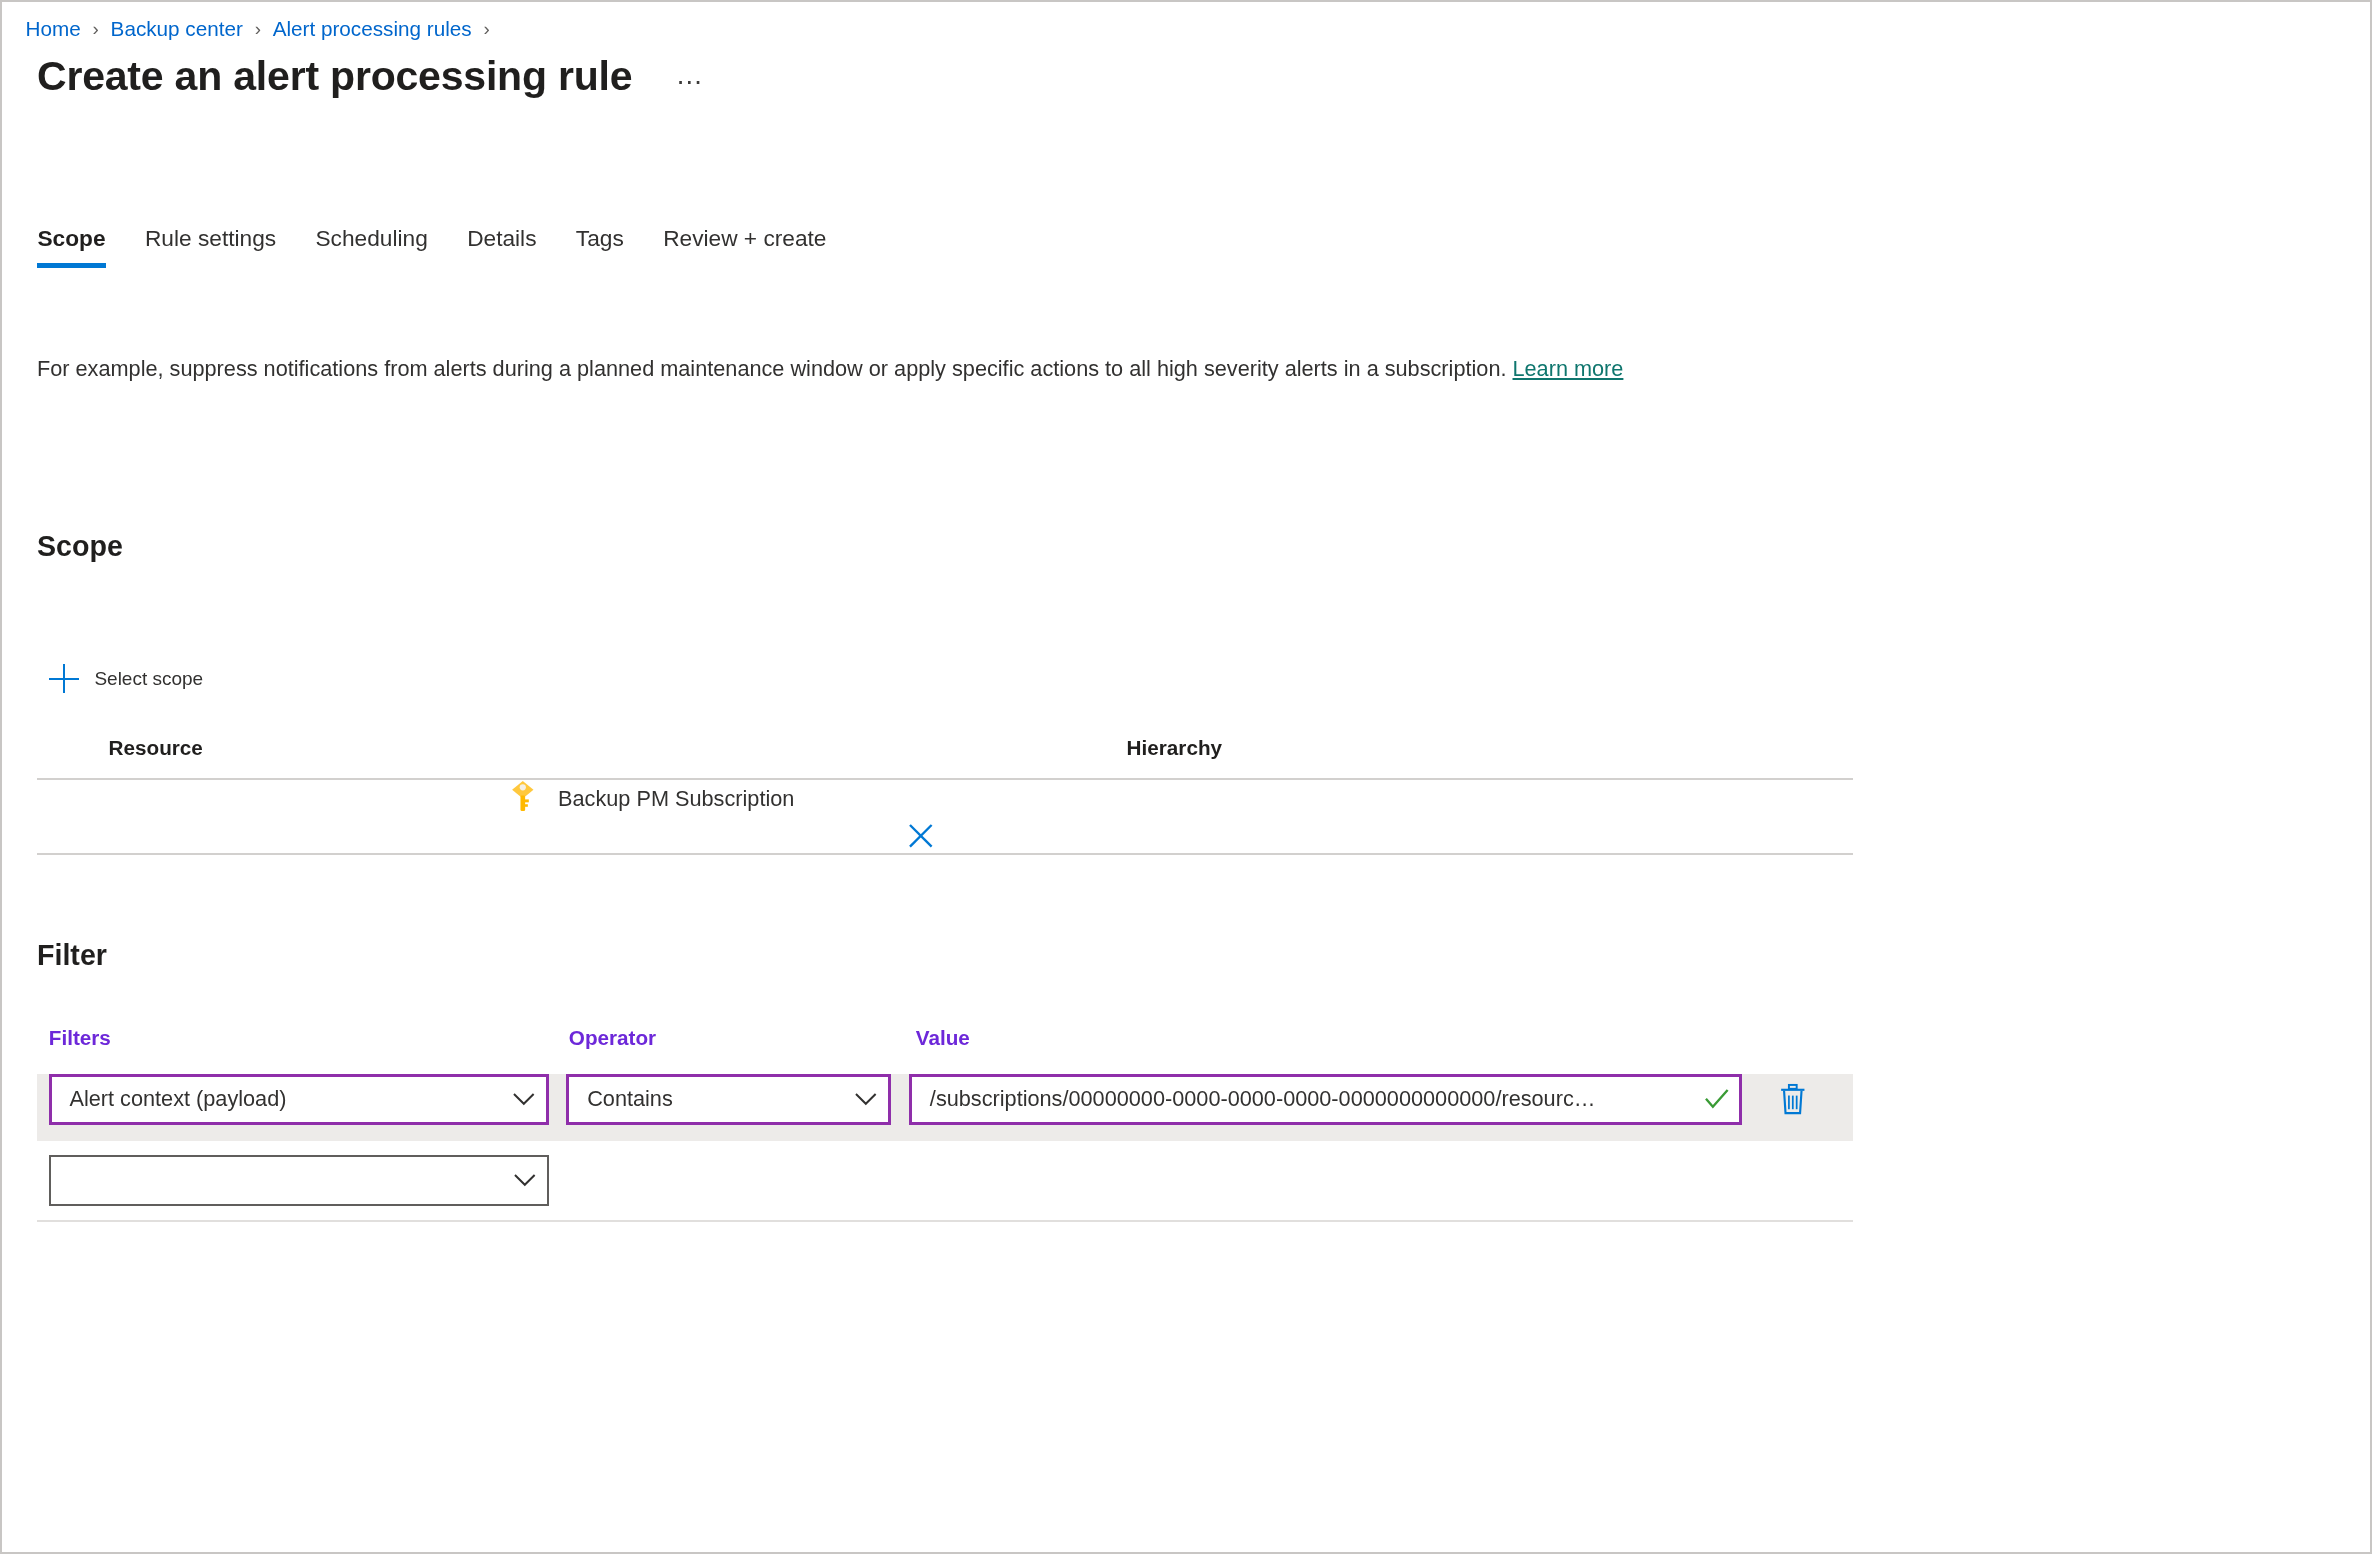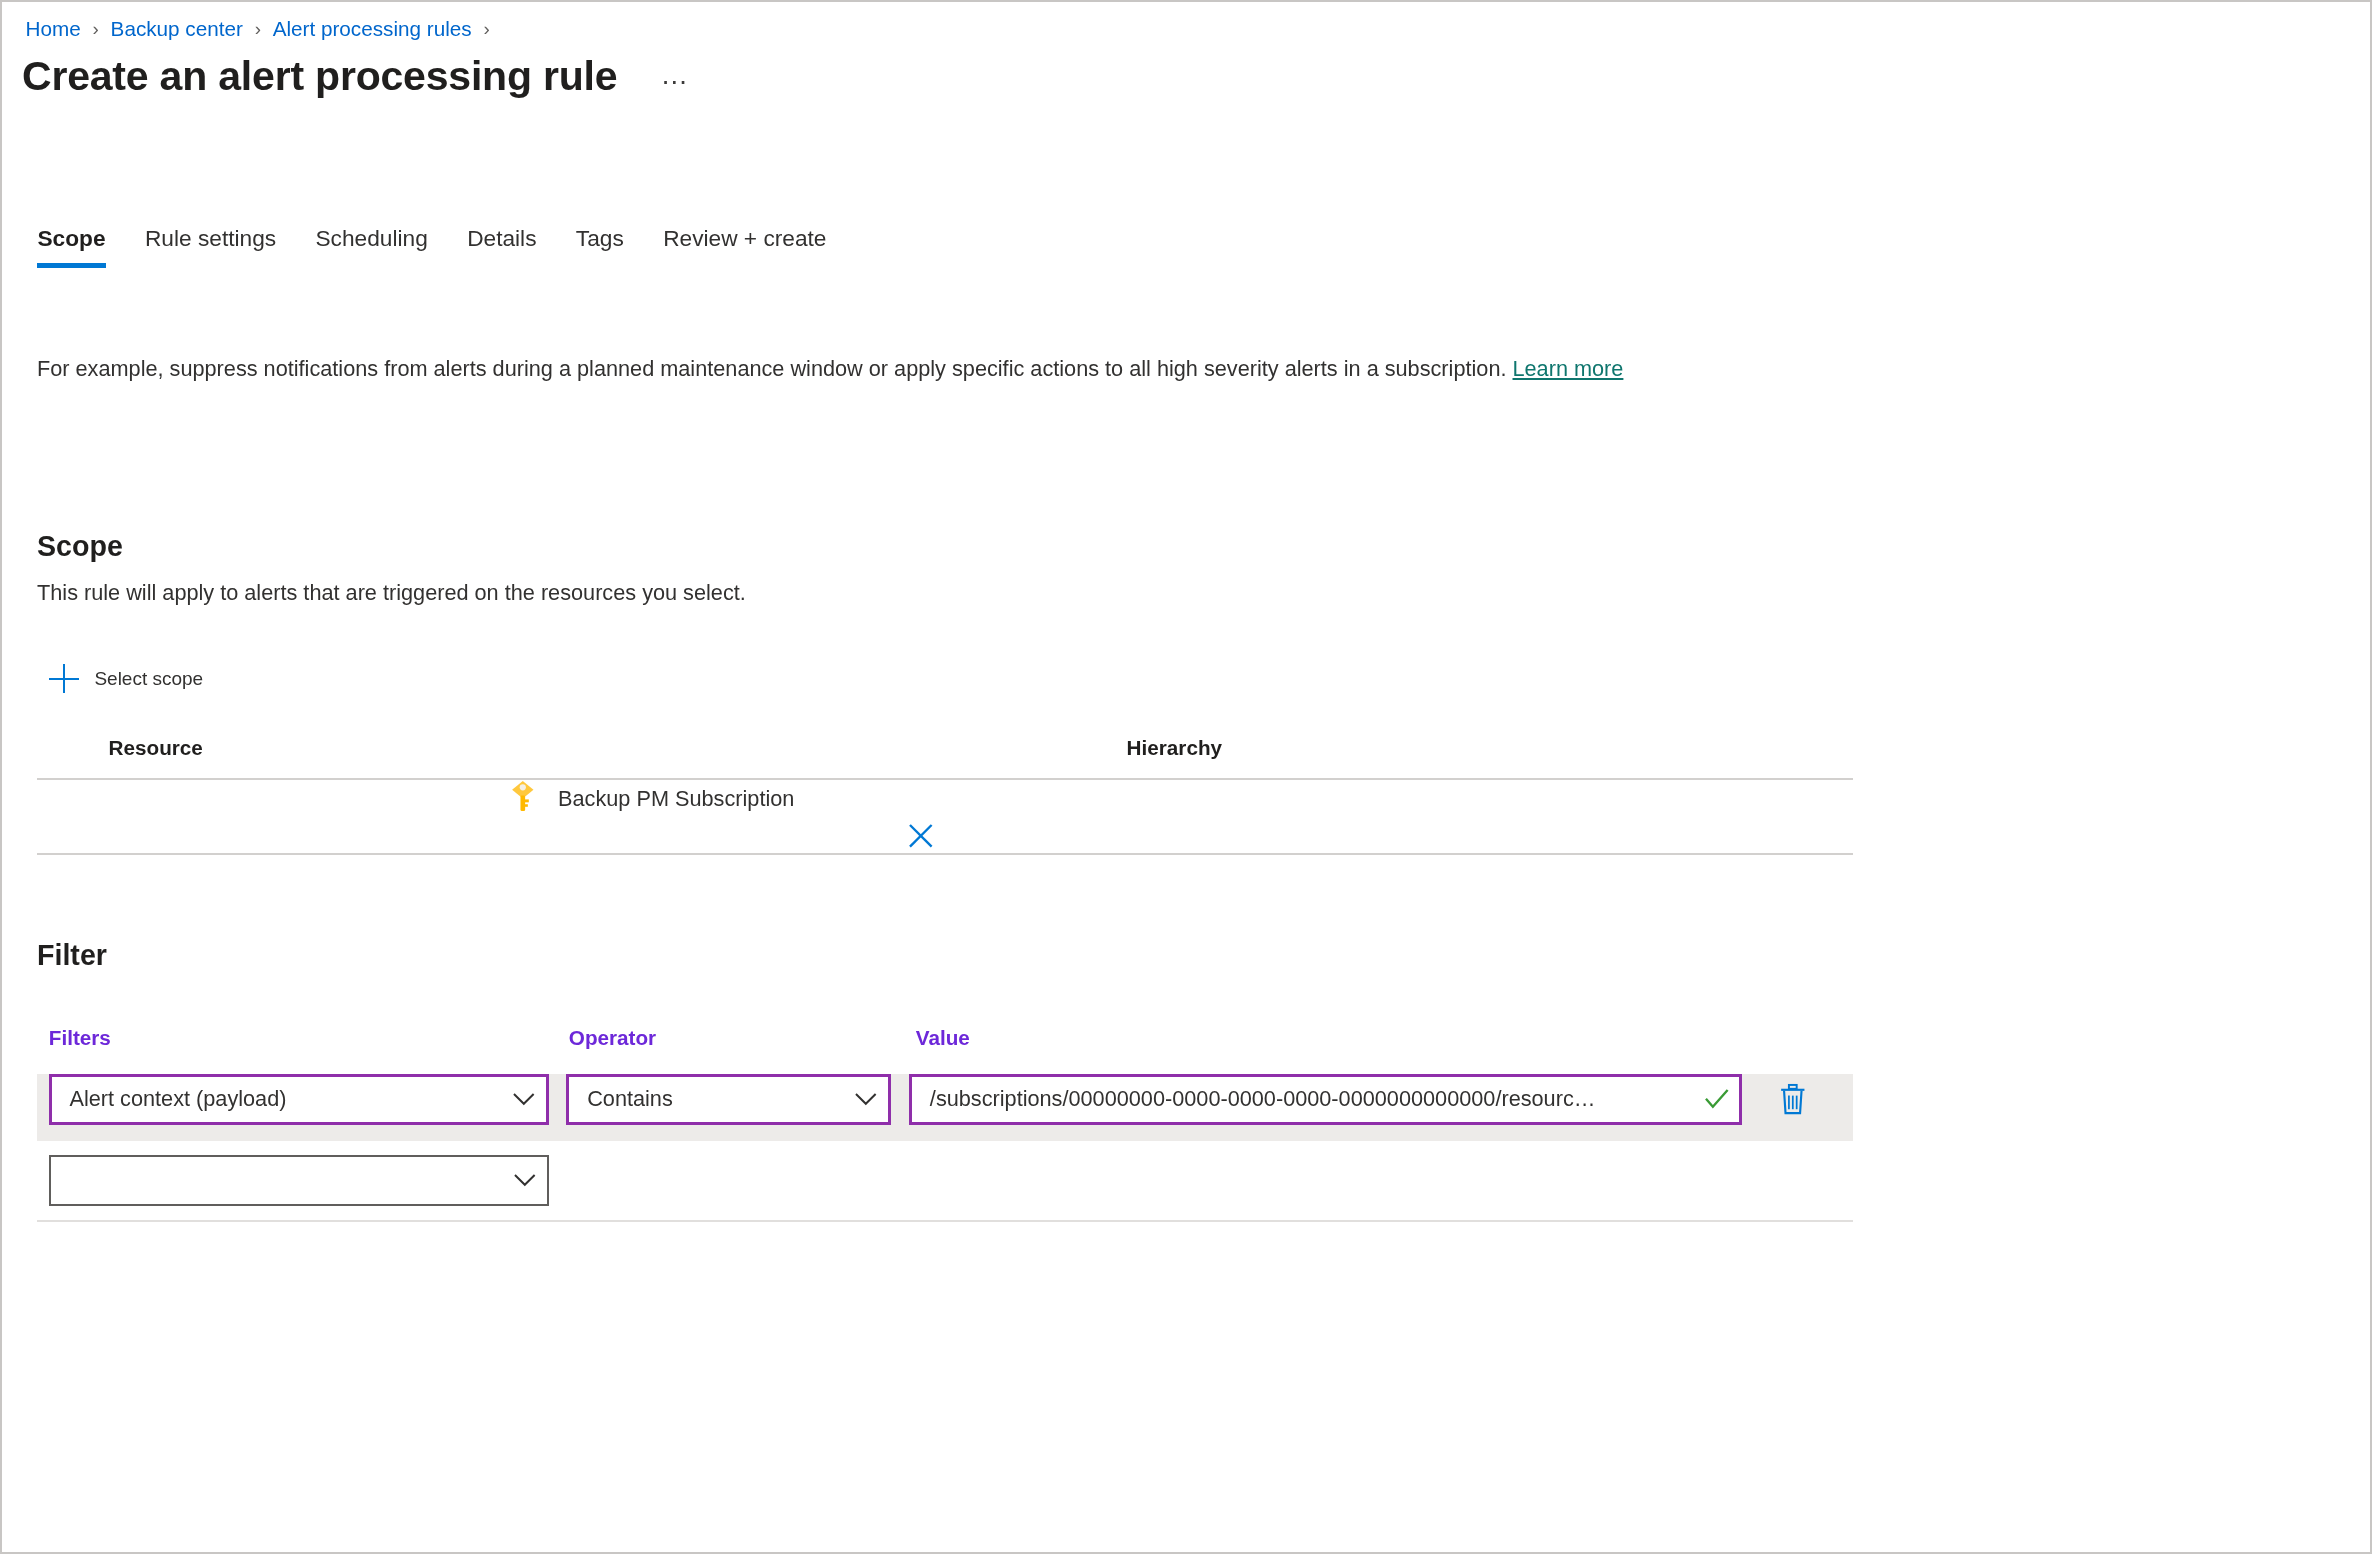--- a/index.html
+++ b/index.html
@@ -44,21 +44,21 @@
     color: #605e5c;
     margin: 0 11.8px;
     font-size: 18.7px;
     line-height: 1;
     display: inline-block;
   }
 
   
   .title-row {
     position: absolute;
-    left: 20px;
+    left: 35px;
     top: 51px;
     display: flex;
     align-items: baseline;
   }
   .page-title {
     font-size: 41px;
     font-weight: 600;
     letter-spacing: -0.2px;
     color: #201f1e;
     margin: 0;
@@ -314,21 +314,20 @@
     <div class="tab">Details</div>
     <div class="tab">Tags</div>
     <div class="tab">Review + create</div>
   </div>
 
   <div class="intro">
     <p><span>For example, suppress notifications from alerts during a planned maintenance window or apply specific actions to all high severity alerts in a subscription.</span> <a class="inline-link">Learn more</a></p>
   </div>
 
   <h2 class="section-heading" id="scope-heading">Scope</h2>
-  <div class="section-sub">This rule will apply to alerts that are triggered on the resources you select.</div>
 
   <div class="cmd-select-scope">
     <span class="plus-icon"></span>
     <span class="cmd-label">Select scope</span>
   </div>
 
   <div class="res-table">
     <div class="res-head">
       <div class="res-col-resource">Resource</div>
       <div class="res-col-hierarchy">Hierarchy</div>

